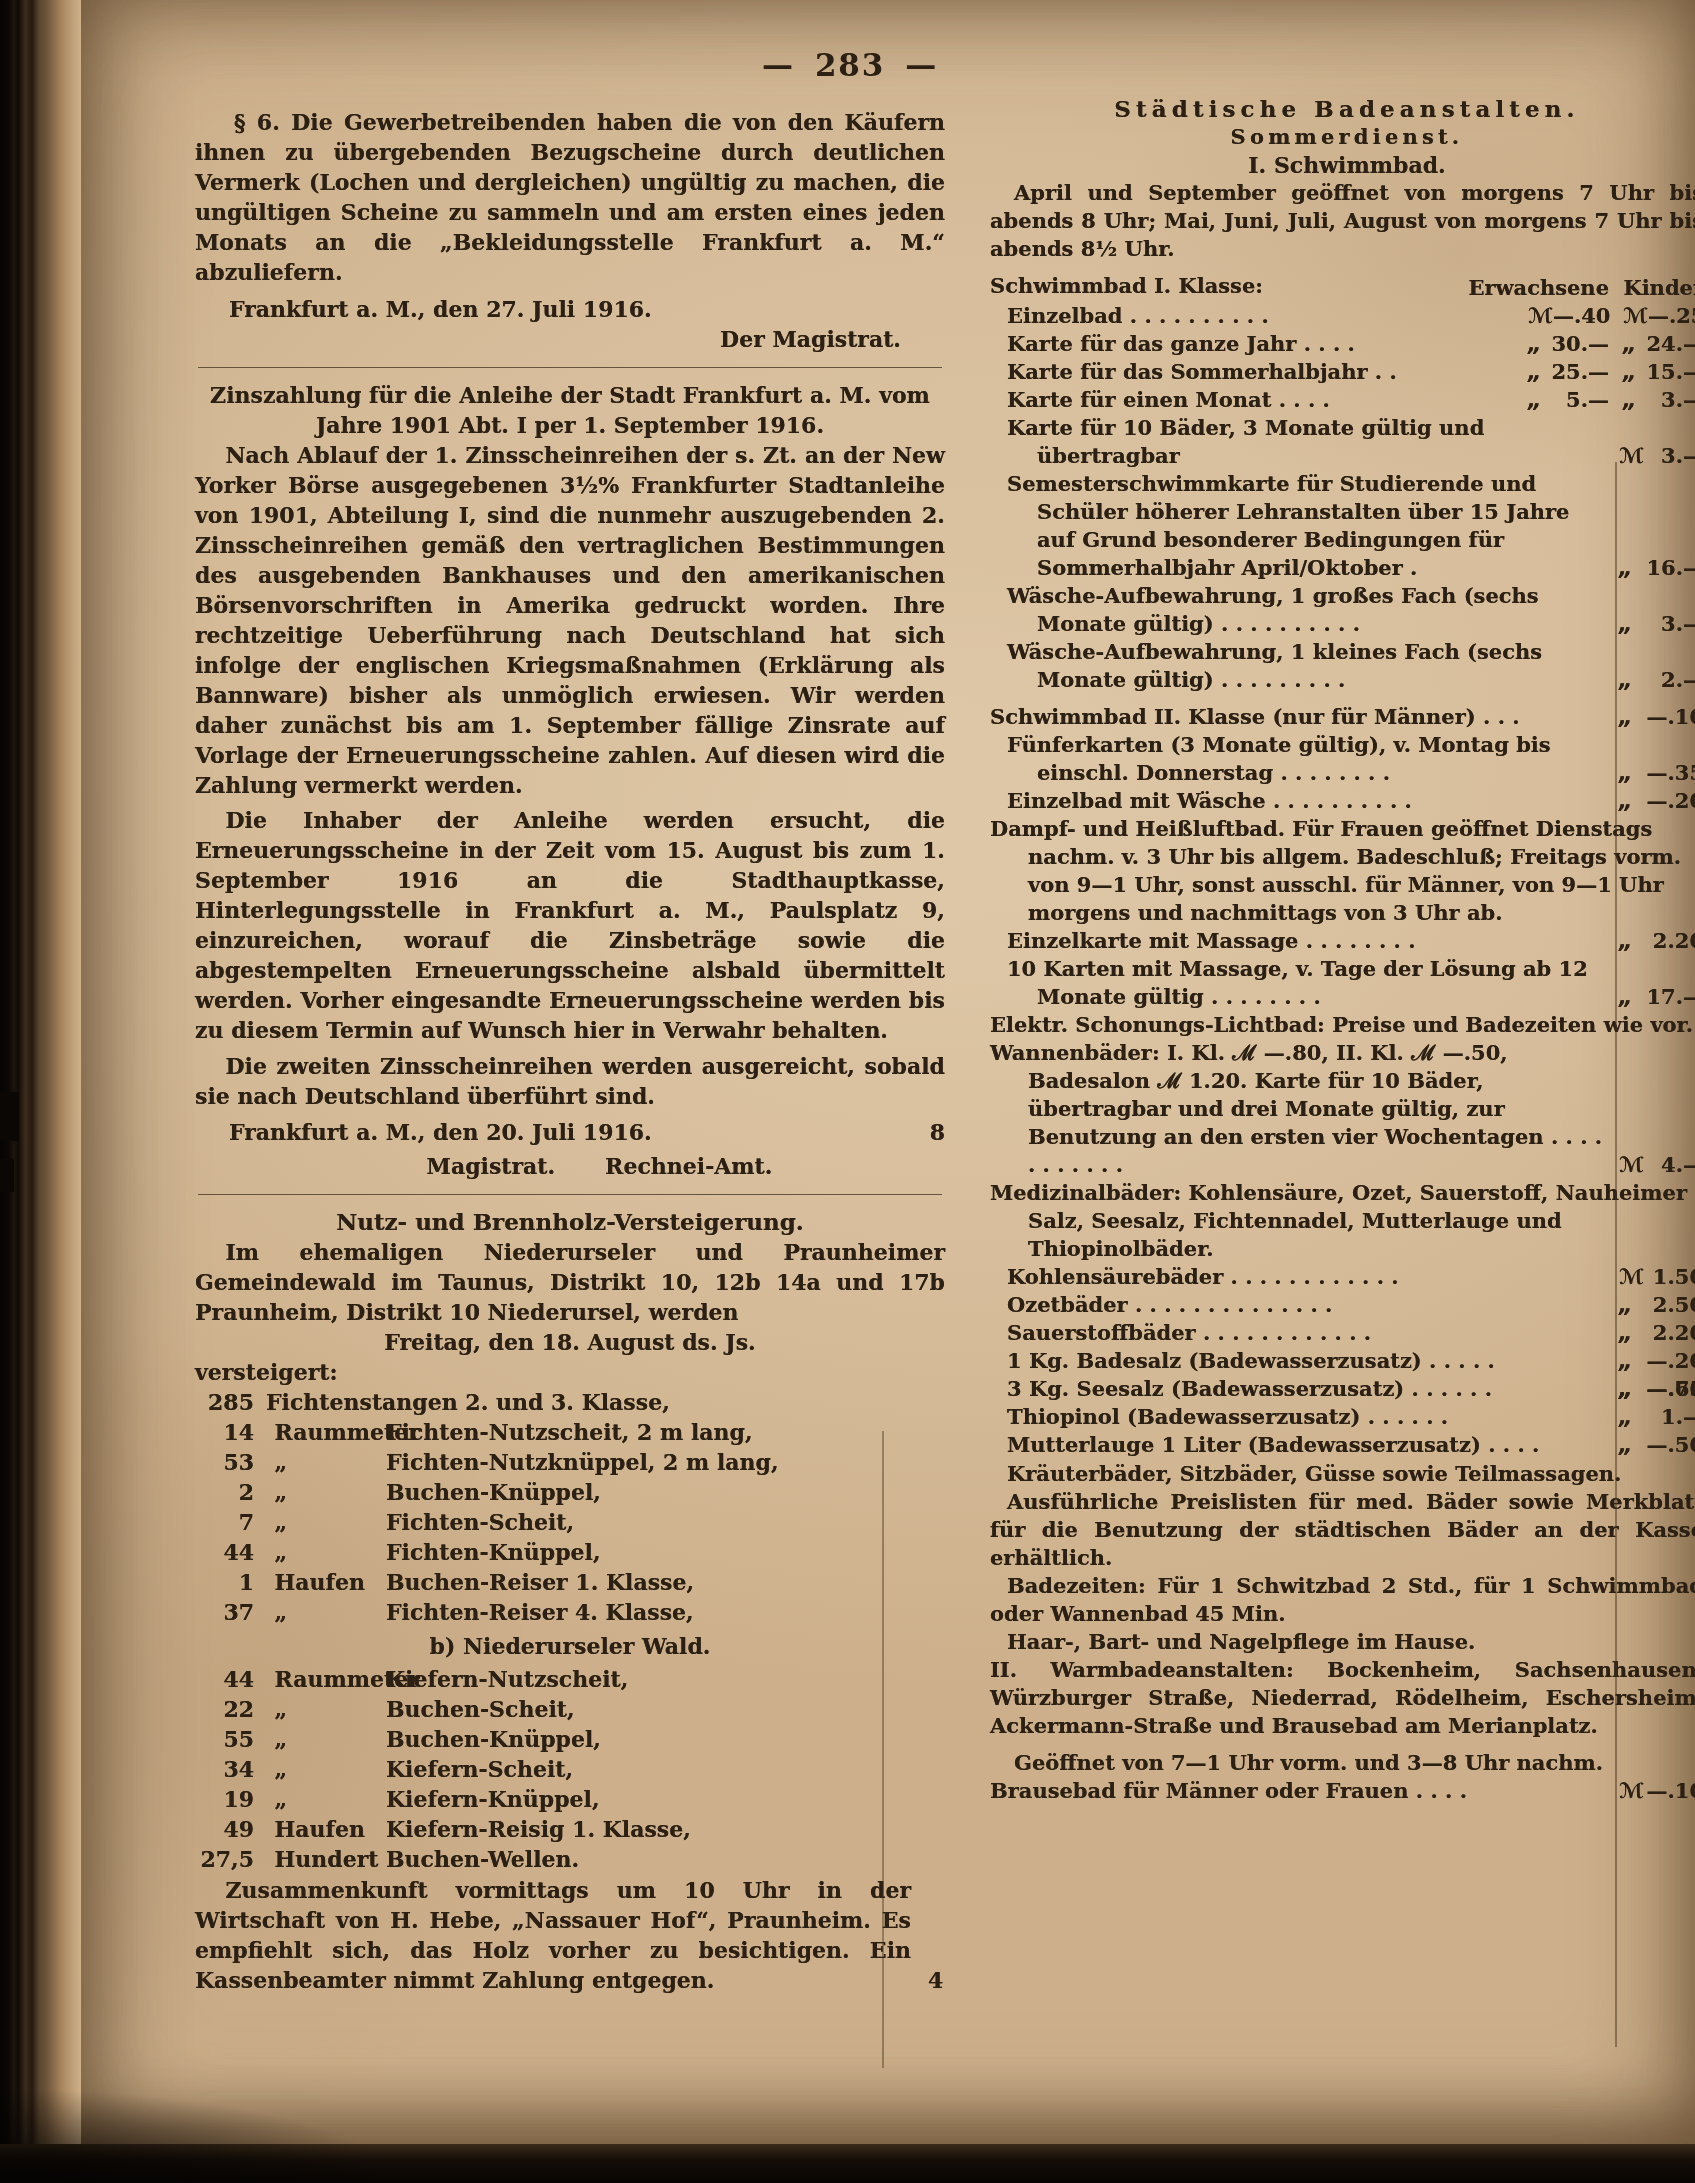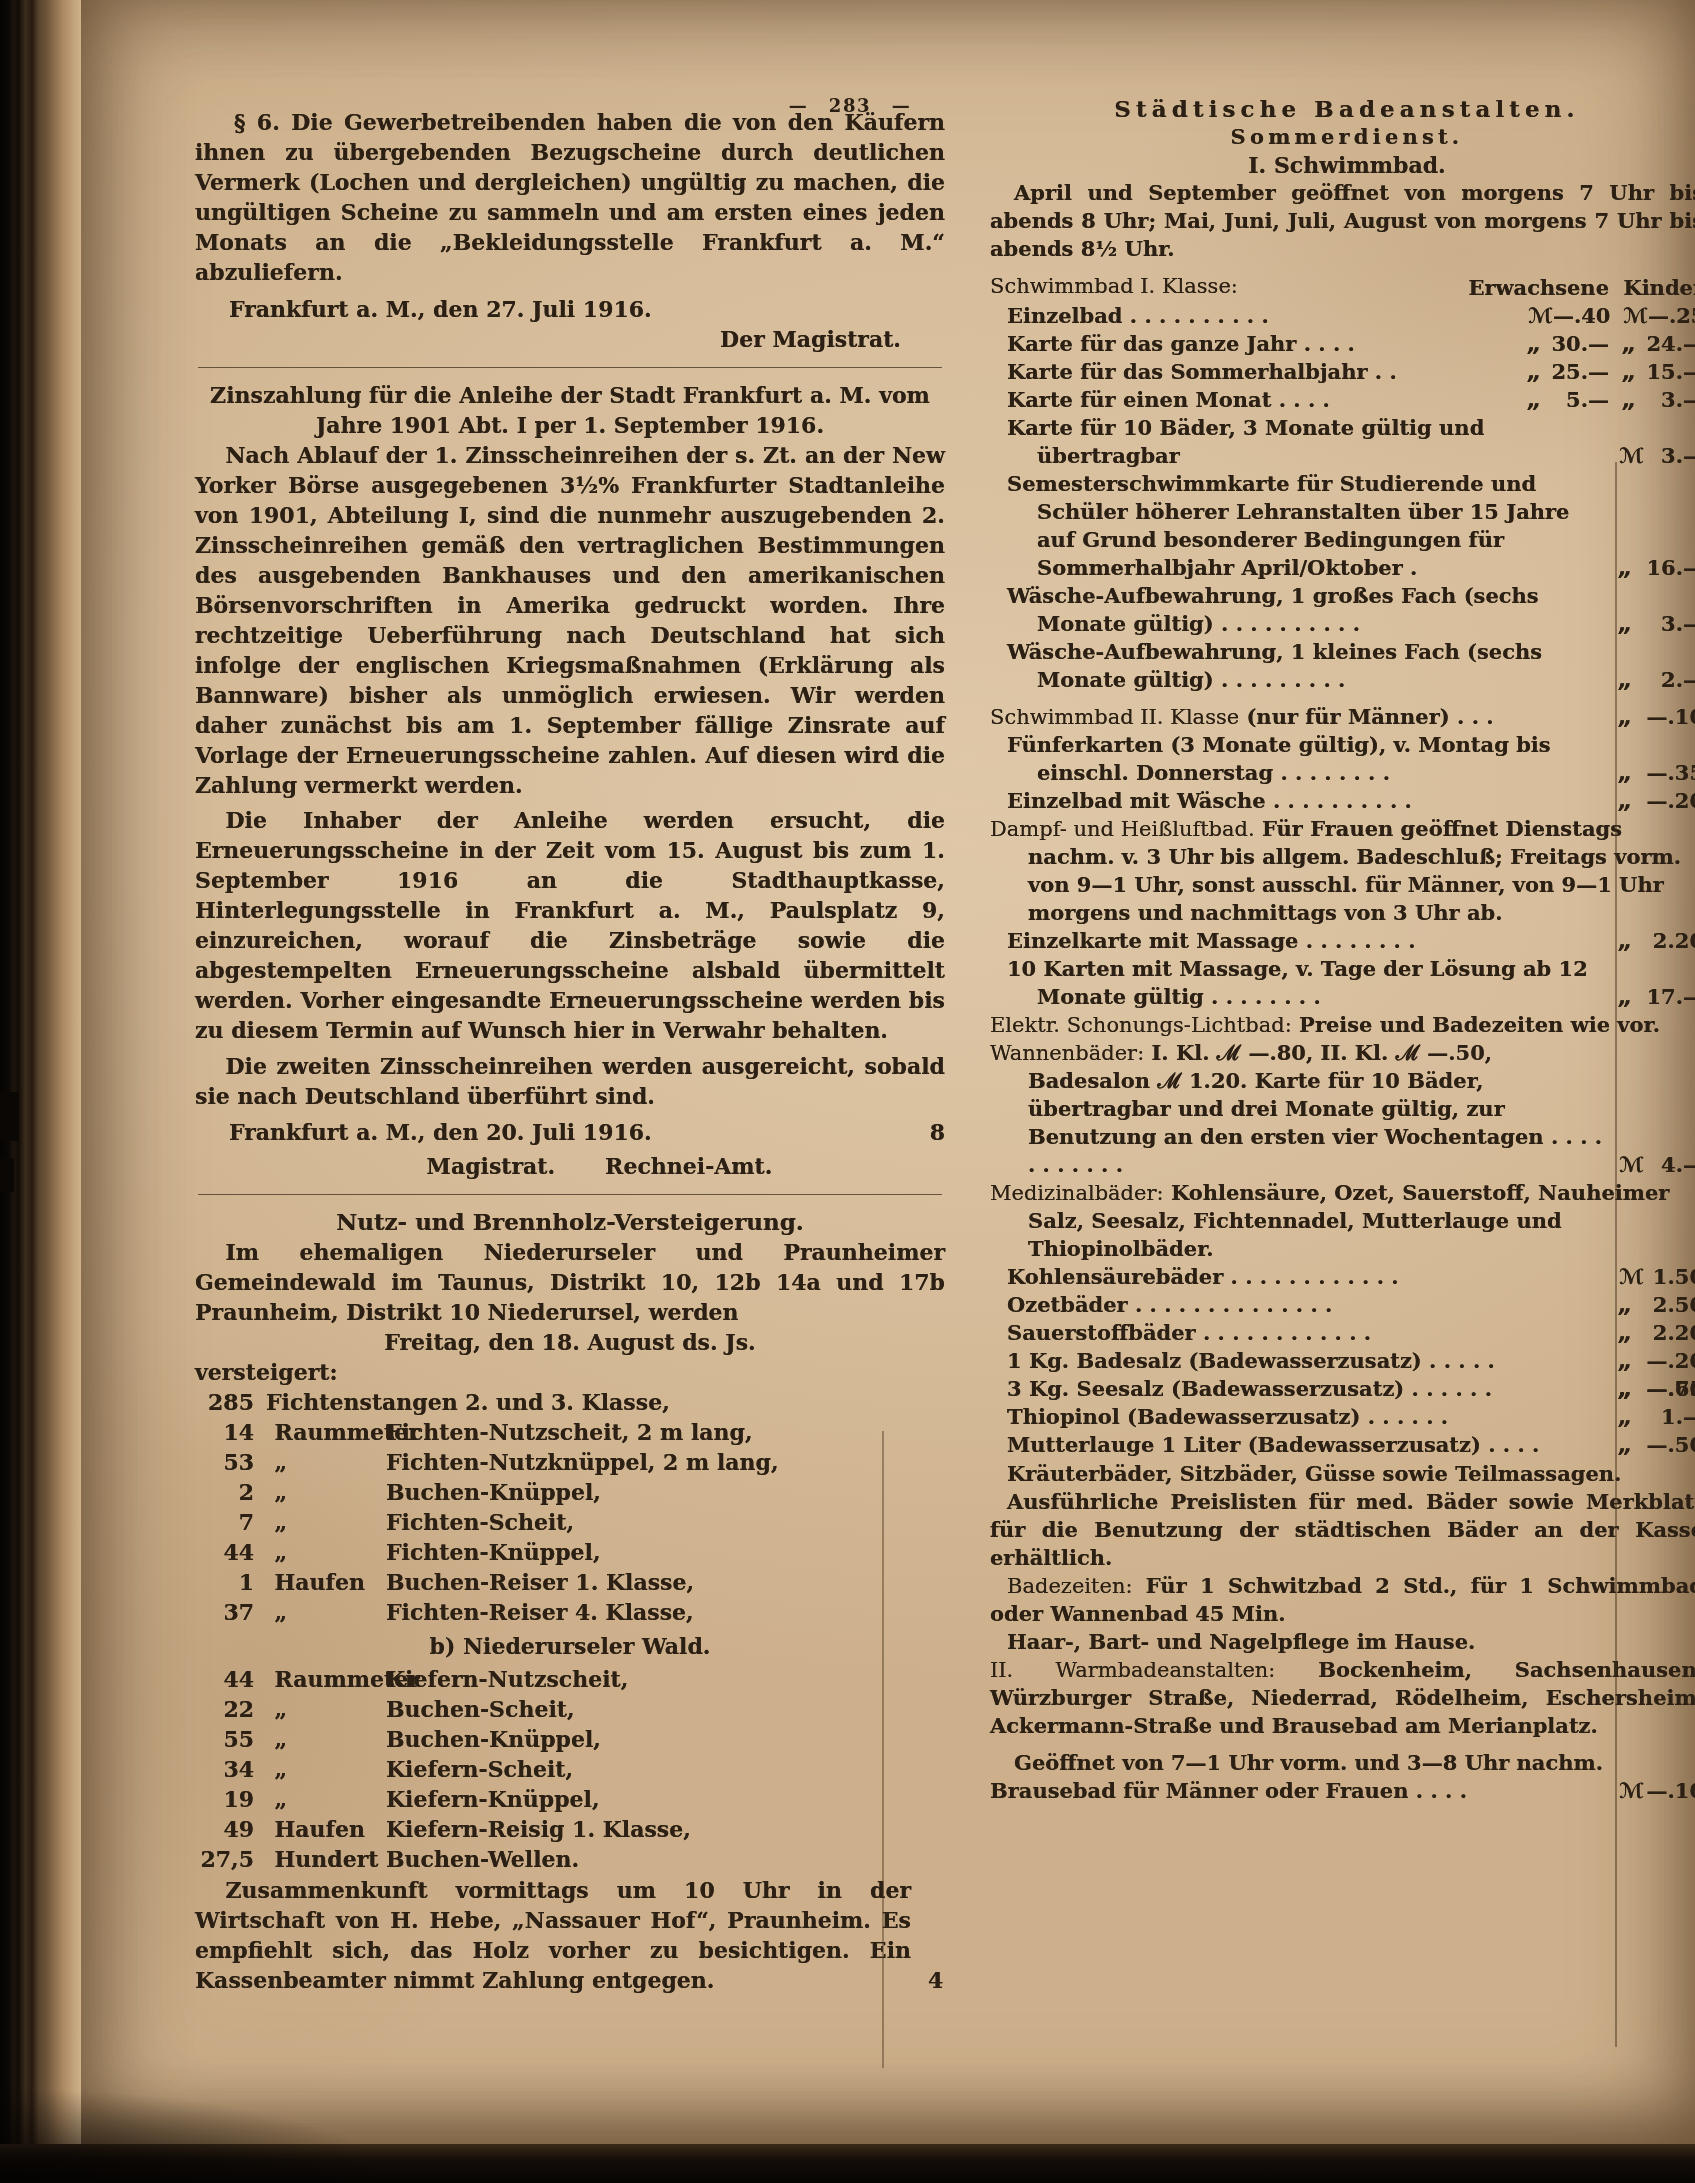--- a/index.html
+++ b/index.html
@@ -49,30 +49,30 @@
   
   .vrule{position:absolute;width:1.7px;background:rgba(66,48,28,.48)}
   .vrule.right{left:1615px;top:462px;height:1585px}
   .vrule.mid{left:882px;top:1431px;height:637px;background:rgba(66,48,28,.42)}
   hr.rule{border:0;border-top:1.7px solid rgba(58,42,26,.72);margin:13.6px 3.4px 12px 3.4px}
 
   
   .pageno{
     position:absolute;top:47px;left:0;right:0;text-align:center;
     transform:translateX(-38px);
-    font-size:18px;font-weight:bold;letter-spacing:1.7px;margin-top:48px;
+    font-size:31px;font-weight:bold;letter-spacing:1.7px;
   }
   .pageno .dash{margin:0 20.3px}
 
   
   .col{position:absolute;text-shadow:0 0 0.5px rgba(43,32,19,.75)}
   .col-left{left:114px;top:107px;width:750px;font-size:22px;line-height:30px;text-align:justify}
   .col-right{left:909px;top:95px;width:714px;font-size:21px;line-height:28px;text-align:justify}
   .col p{margin:0}
-  .col b{font-weight:normal}
+  .col b{font-weight:bold}
   .col *{font-weight:bold} 
 
   .jp{text-indent:30.5px;margin:0}
   .jp.big-ind{text-indent:39px}
   .dateline{display:flex;justify-content:space-between;margin-top:6.8px}
   .dateline .dl{text-indent:34px;flex:1;text-align:left}
   .refnum{padding-left:10.2px}
   .sig-right{text-align:right;padding-right:44px;margin-top:1.7px}
   .sigrow{display:flex;justify-content:center;gap:50px;margin:3.4px 0 1.7px 59px;text-align:left}
 

